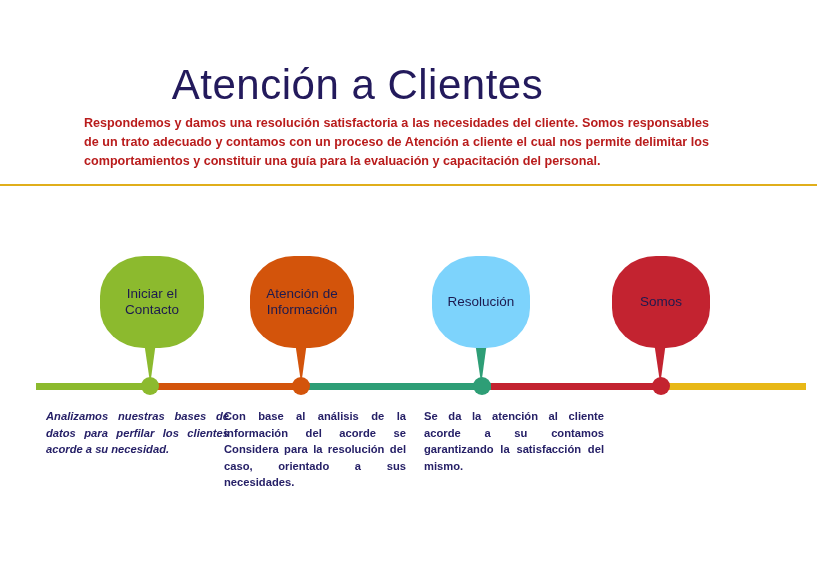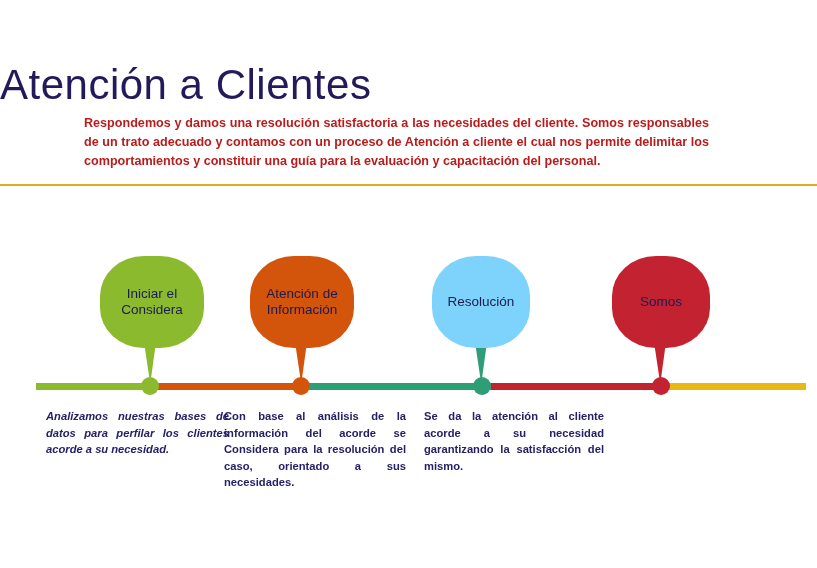--- a/index.html
+++ b/index.html
@@ -15,21 +15,21 @@
     font-family: "Liberation Sans", sans-serif;
     color: #1f1c4e;
   }
 
   
   #page-title {
     position: absolute;
     top: 34px;
     left: 0;
     width: 715px;
-    text-align: left;
+    text-align: center;
     font-size: 42px;
     font-weight: 400;
     letter-spacing: 0.5px;
     color: #231a5c;
     line-height: 1.1;
   }
 
   #intro-paragraph {
     position: absolute;
     top: 101px;
@@ -137,21 +137,21 @@
       <div class="track-seg" style="background: rgb(140, 186, 46); width: 14.8%;"></div>
       <div class="track-seg" style="background: rgb(211, 84, 11); width: 20.3%;"></div>
       <div class="track-seg" style="background: rgb(46, 158, 118); width: 24%;"></div>
       <div class="track-seg" style="background: rgb(195, 35, 48); width: 22.8%;"></div>
       <div class="track-seg" style="background: rgb(232, 184, 23); width: 18.1%;"></div>
     </div>
 
   <div id="balloons-layer">
       <div class="balloon-tail" style="background: rgb(140, 186, 46); left: 150px; top: 112px;"></div>
       <div class="balloon wide" style="background: rgb(140, 186, 46); left: 152px; top: 26px;">
-        <span class="balloon-label">Iniciar el Considera</span>
+        <span class="balloon-label">Iniciar el Contacto</span>
       </div>
       <div class="balloon-tail" style="background: rgb(211, 84, 11); left: 301px; top: 112px;"></div>
       <div class="balloon wide" style="background: rgb(211, 84, 11); left: 302px; top: 26px;">
         <span class="balloon-label">Atención de Información</span>
       </div>
       <div class="balloon-tail" style="background: rgb(46, 158, 118); left: 481px; top: 112px;"></div>
       <div class="balloon" style="background: #7dd3fc; left: 481px; top: 26px;">
         <span class="balloon-label">Resolución</span>
       </div>
       <div class="balloon-tail" style="background: rgb(195, 35, 48); left: 660px; top: 112px;"></div>
@@ -163,16 +163,16 @@
   <div id="dots-layer">
       <div class="timeline-dot" style="background: rgb(140, 186, 46); left: 150px;"></div>
       <div class="timeline-dot" style="background: rgb(211, 84, 11); left: 301px;"></div>
       <div class="timeline-dot" style="background: rgb(46, 158, 118); left: 482px;"></div>
       <div class="timeline-dot" style="background: rgb(195, 35, 48); left: 661px;"></div>
     </div>
 
   <div id="captions-layer">
       <div class="caption" style="left: 46px; width: 183px; font-style: italic;">Analizamos nuestras bases de datos para perfilar los clientes acorde a su necesidad.</div>
       <div class="caption" style="left: 224px; width: 182px;">Con base al análisis de la información del acorde se Considera para la resolución del caso, orientado a sus necesidades.</div>
-      <div class="caption" style="left: 424px; width: 180px;">Se da la atención al cliente acorde a su necesidad garantizando la satisfacción del mismo.</div>
+      <div class="caption" style="left: 424px; width: 180px;">Se da la atención al cliente acorde a su contamos garantizando la satisfacción del mismo.</div>
     </div>
 
 </div>
 
 </body></html>

